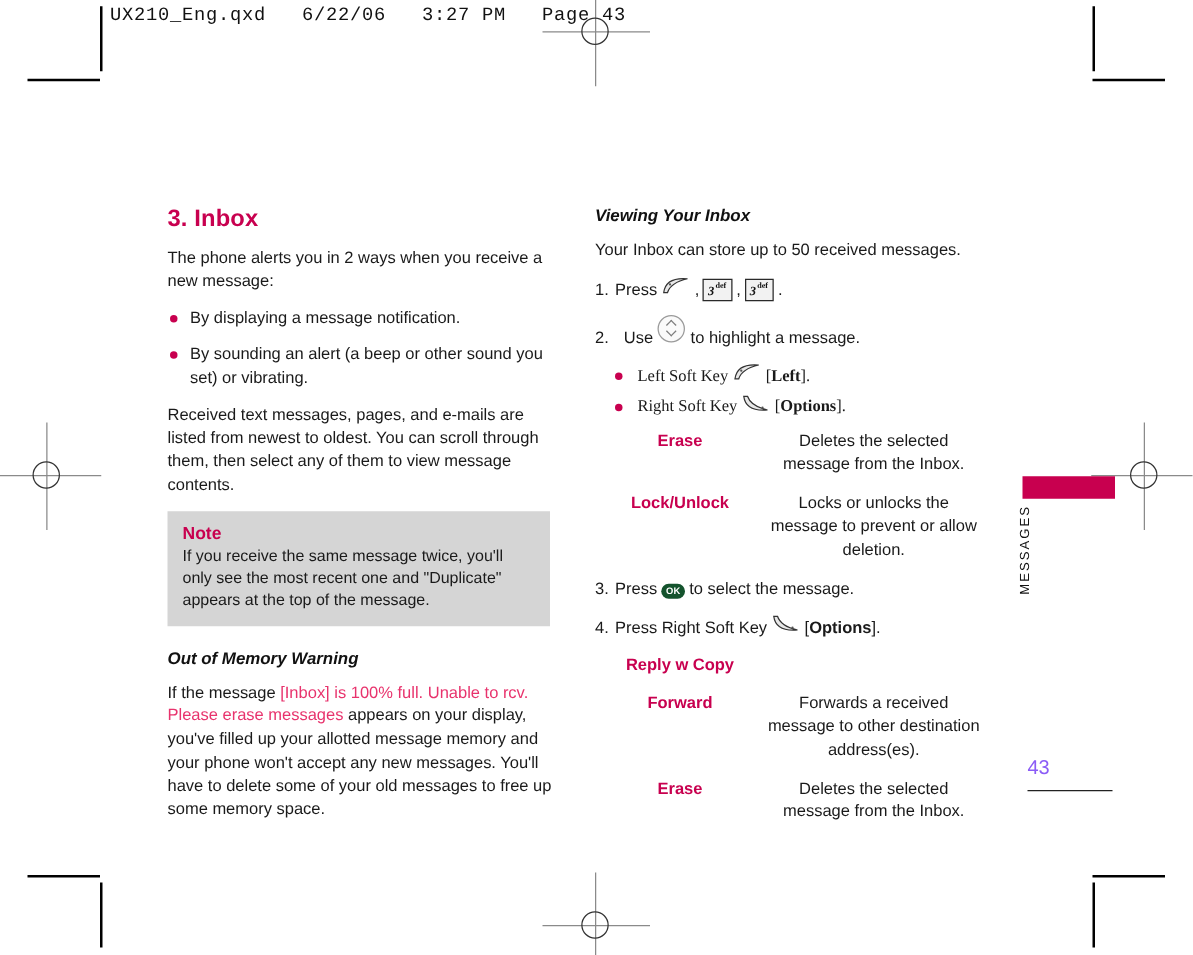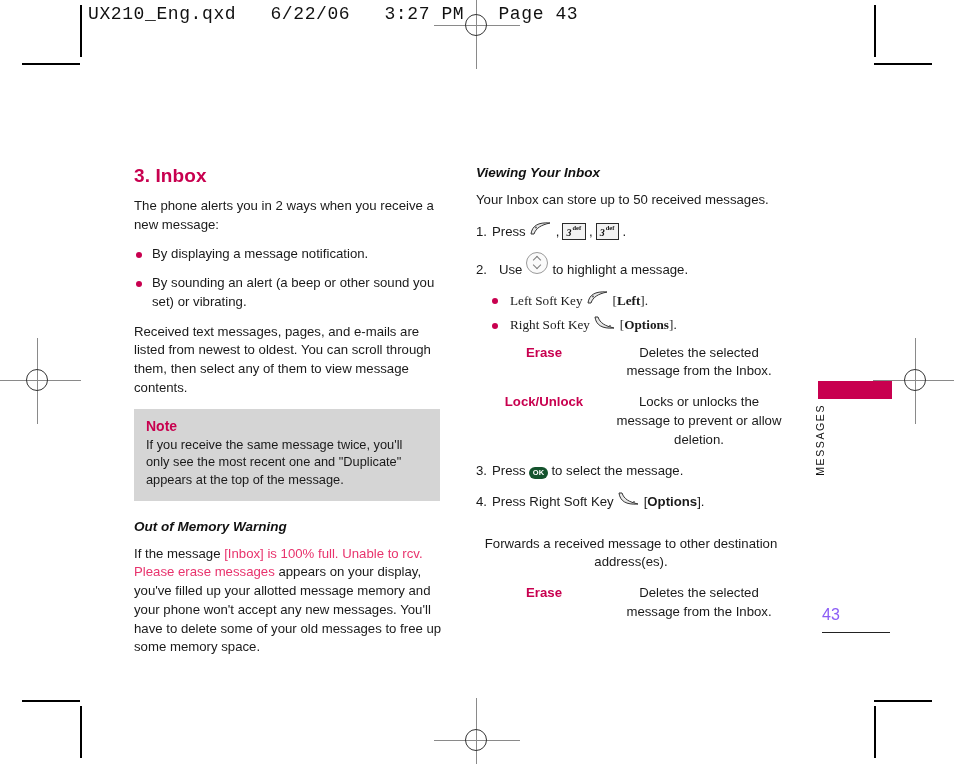--- a/index.html
+++ b/index.html
@@ -15,21 +15,21 @@
     font-family: "Liberation Sans", sans-serif;
     color: #1a1a1a;
   }
 
   
   .print-header {
     position: absolute;
     left: 88px;
     top: 4px;
     font-family: "Liberation Mono", monospace;
-    font-size: 18px;
+    font-size: 15px;
     letter-spacing: 0.6px;
     color: #111;
     white-space: pre;
     text-align: right;
   }
 
   
   .crop {
     position: absolute;
     background: #000;
@@ -424,22 +424,24 @@
         <circle cx="17" cy="11" r="0.9" fill="#555"></circle>
       </svg>
     </span>
     <span>[</span>
       <b>Options</b>
       <span>].</span>
   </div>
 
   <div>
     <div class="defrow">
+      <div class="term">Reply w Copy</div>
     </div>
     <div class="defrow">
+      <div class="term">Forward</div>
       <div class="desc">Forwards a received message to other destination address(es).</div>
     </div>
     <div class="defrow">
       <div class="term">Erase</div>
       <div class="desc">Deletes the selected message from the Inbox.</div>
     </div>
   </div>
 
 </div>
 

